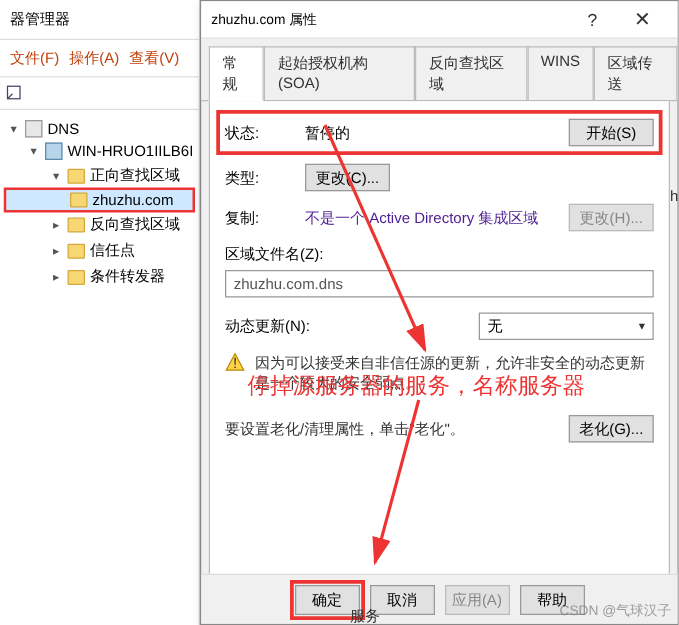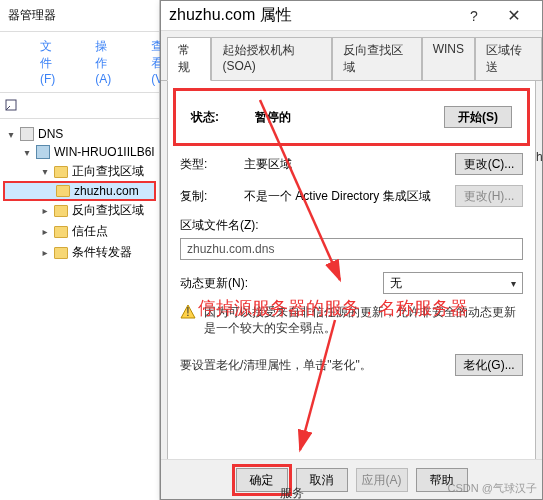--- a/index.html
+++ b/index.html
@@ -1,67 +1,67 @@
 <!DOCTYPE html>
 <html><head>
 <meta charset="utf-8">
 <style>
 * { box-sizing: border-box; margin: 0; padding: 0; font-family: "Microsoft YaHei", "Segoe UI", Tahoma, sans-serif; font-size: 12px; }
 body { background: #fff; position: relative; width: 543px; height: 500px; overflow: hidden; }
 
 .back-window { position: absolute; left: 0; top: 0; width: 160px; height: 500px; background: #fff; border-right: 1px solid #ccc; }
 .back-title { background: #fff; color: #000; height: 32px; line-height: 30px; padding-left: 8px; border-bottom: 1px solid #ddd; font-size: 12px; }
 .back-menu { display: flex; gap: 8px; padding: 6px 8px; border-bottom: 1px solid #ddd; background: #fff; }
-.back-menu span { font-size: 12px; color: #3b82f6; margin-left: 32px; }
+.back-menu span { font-size: 12px; color: #c2410c; }
 .back-toolbar { height: 26px; border-bottom: 1px solid #ddd; display:flex; align-items:center; padding:0 4px; gap:4px; }
 .tb-icon { width:16px; height:16px; display:inline-block; }
 
 .tree { padding: 6px 4px; }
 .tree-item { display: flex; align-items: center; padding: 2px 0 2px 2px; gap: 4px; cursor: default; white-space: nowrap; }
 .tree-item.indent1 { padding-left: 18px; }
 .tree-item.indent2 { padding-left: 36px; }
 .folder-icon { width: 14px; height: 12px; background: #f7d774; border: 1px solid #d4a93a; border-radius: 1px; }
 .server-icon { width: 14px; height: 14px; background: #b7d5ea; border: 1px solid #5a8aac; }
 .dns-icon { width: 14px; height: 14px; background: #e7e7e7; border: 1px solid #999; }
 .expand { width: 10px; text-align: center; color: #555; font-size: 10px; }
 .tree-item.selected { background: #cde8ff; outline:1px solid #7abaff; }
 .tree-item.highlight { outline: 2px solid #e33; outline-offset: -1px; }
 
 .dialog { position: absolute; left: 160px; top: 0; width: 383px; height: 500px; background: #f0f0f0; border: 1px solid #888; box-shadow: 2px 2px 8px rgba(0,0,0,.2); }
 .dlg-titlebar { height: 30px; background: #fff; display: flex; align-items: center; padding: 0 8px; border-bottom: 1px solid #ddd; }
-.dlg-title { flex: 1; font-size: 16px; color: #000; }
+.dlg-title { flex: 1; font-size: 11px; color: #000; }
 .dlg-ctrls { display: flex; }
 .dlg-ctrls div { width: 40px; height: 28px; display: flex; align-items: center; justify-content: center; font-size: 14px; color:#333; }
 .dlg-ctrls div:last-child { font-size: 16px; }
 
 .tabs { display: flex; background: #f0f0f0; border-bottom: 1px solid #bbb; padding-top: 6px; padding-left:6px; gap:0; }
 .tab { padding: 4px 10px; border: 1px solid #bbb; border-bottom: none; background: #f0f0f0; font-size: 12px; color:#333; }
 .tab.active { background: #fff; border-bottom: 1px solid #fff; margin-bottom: -1px; }
 
 .tab-body { background: #fff; margin: 0 6px 6px 6px; border: 1px solid #bbb; border-top: none; padding: 10px 12px; height: 394px; position: relative; }
 
 .row { display: flex; align-items: center; margin-bottom: 10px; gap:8px; }
 .row .label { width: 56px; color: #000; flex-shrink:0; }
 .row .value { flex: 1; color: #000; }
 .row .btn { width: 68px; height: 22px; background: #e1e1e1; border: 1px solid #999; font-size: 12px; text-align: center; line-height: 20px; cursor: pointer; }
 .row .btn.disabled { color: #888; border-color:#bbb; }
-.value.grey { color: #000000; }
+.value.grey { color: #4c1d95; }
 .section-label { margin: 6px 0 4px 0; font-size:12px; }
 .textfield { width: 100%; height: 22px; padding: 2px 6px; border: 1px solid #999; background:#fff; color:#555; }
 .select { width: 100%; height: 22px; border: 1px solid #999; background:#fff; display:flex; align-items:center; justify-content:space-between; padding:0 6px; }
 .select .arrow { font-size:10px; color:#333; }
 
 .warn-row { display:flex; gap:8px; margin-top:4px; align-items:flex-start; }
 .warn-icon { width:16px; height:16px; flex-shrink:0; }
 .warn-text { font-size:12px; color:#333; line-height:16px; }
 
 .note-row { display:flex; align-items:center; margin-top:18px; }
 .note-row .txt { flex:1; font-size:12px; color:#333; }
 
-.row.highlight { outline: 3px solid #e33; outline-offset: 0px; padding:15px; margin-left:-4px; margin-right:-4px;font-weight:bold; }
+.row.highlight { outline: 3px solid #e33; outline-offset: 0px; padding:4px; margin-left:-4px; margin-right:-4px; }
 
 .dlg-buttons { position: absolute; left: 0; right: 0; bottom: 0; height: 40px; display: flex; align-items: center; justify-content: center; gap: 8px; background:#f0f0f0; border-top:1px solid #ddd; padding:0 8px; }
 .dlg-buttons .btn { width: 52px; height: 24px; background:#e1e1e1; border:1px solid #999; font-size:12px; line-height:22px; text-align:center; cursor:pointer; }
 .dlg-buttons .btn.disabled { color:#888; border-color:#bbb; }
 .dlg-buttons .btn.primary { outline: 3px solid #e33; outline-offset: 1px; }
 
 .annotation { position:absolute; left:198px; top:296px; font-size:18px; color:#e33; font-weight:500; white-space:nowrap; pointer-events:none; z-index:50; }
 
 .arrow-svg { position:absolute; left:0; top:0; width:543px; height:500px; pointer-events:none; z-index:40; }
 
@@ -143,21 +143,20 @@
 
   <div class="tab-body">
     <div class="row highlight">
       <span class="label">状态:</span>
       <span class="value">暂停的</span>
       <span class="btn">开始(S)</span>
     </div>
 
     <div class="row">
       <span class="label">类型:</span>
-      <span class="value">主要区域</span>
       <span class="btn">更改(C)...</span>
     </div>
 
     <div class="row">
       <span class="label">复制:</span>
       <span class="value grey">不是一个 Active Directory 集成区域</span>
       <span class="btn disabled">更改(H)...</span>
     </div>
 
     <div class="section-label">区域文件名(Z):</div>

